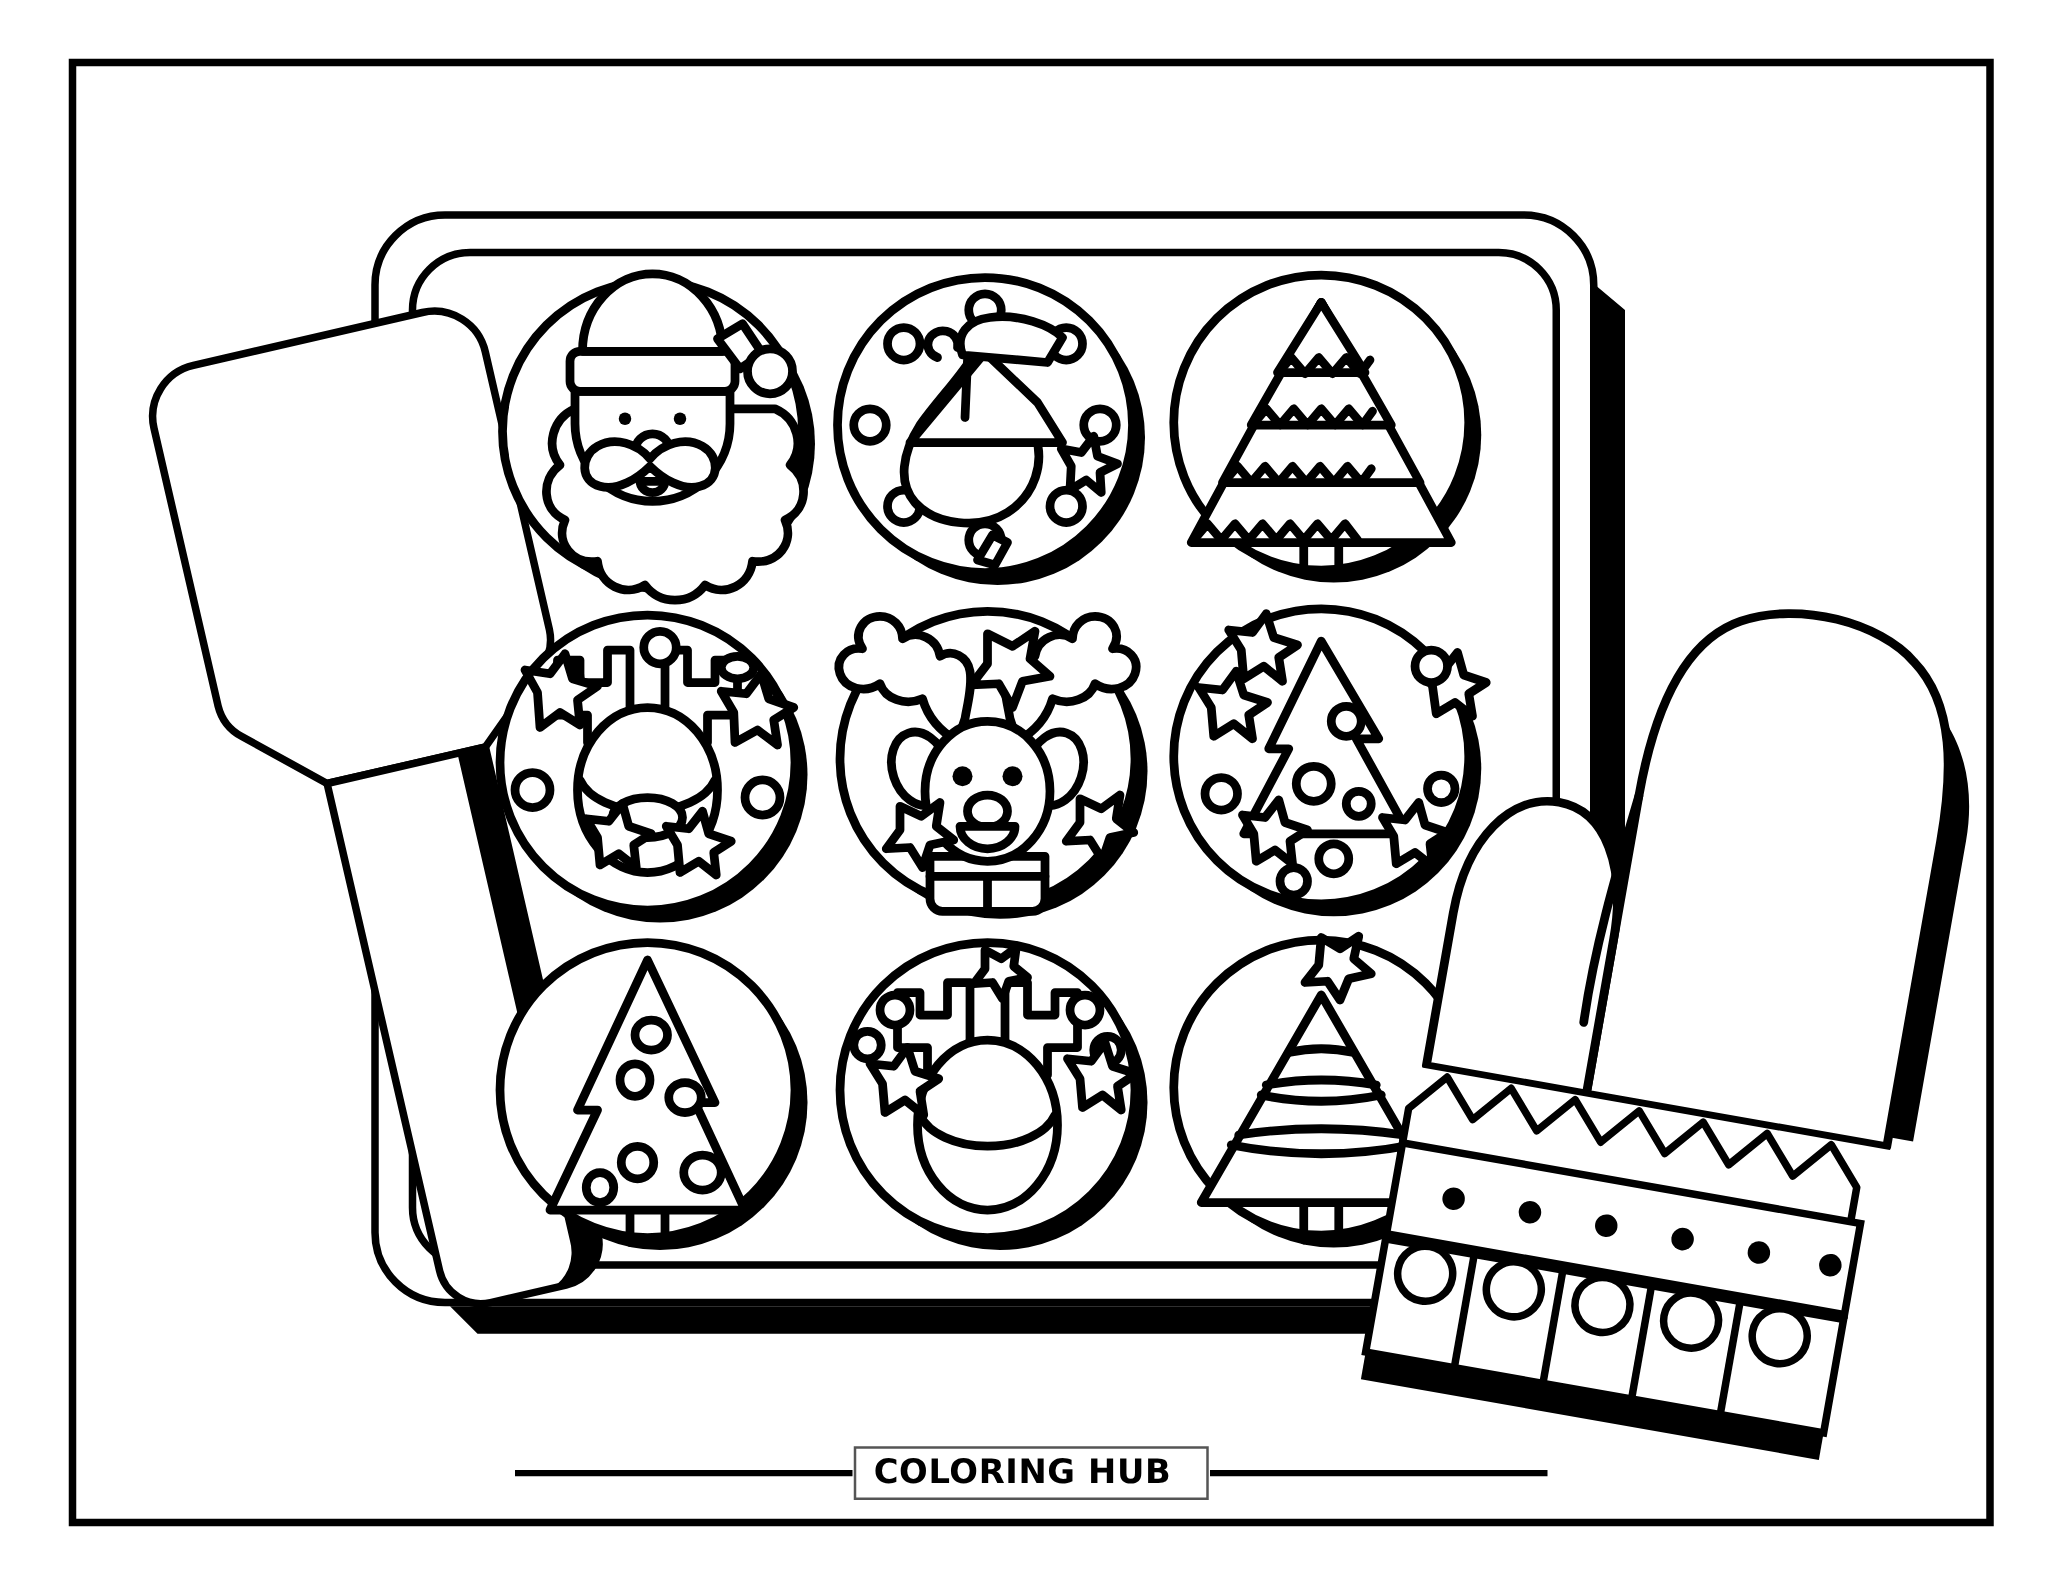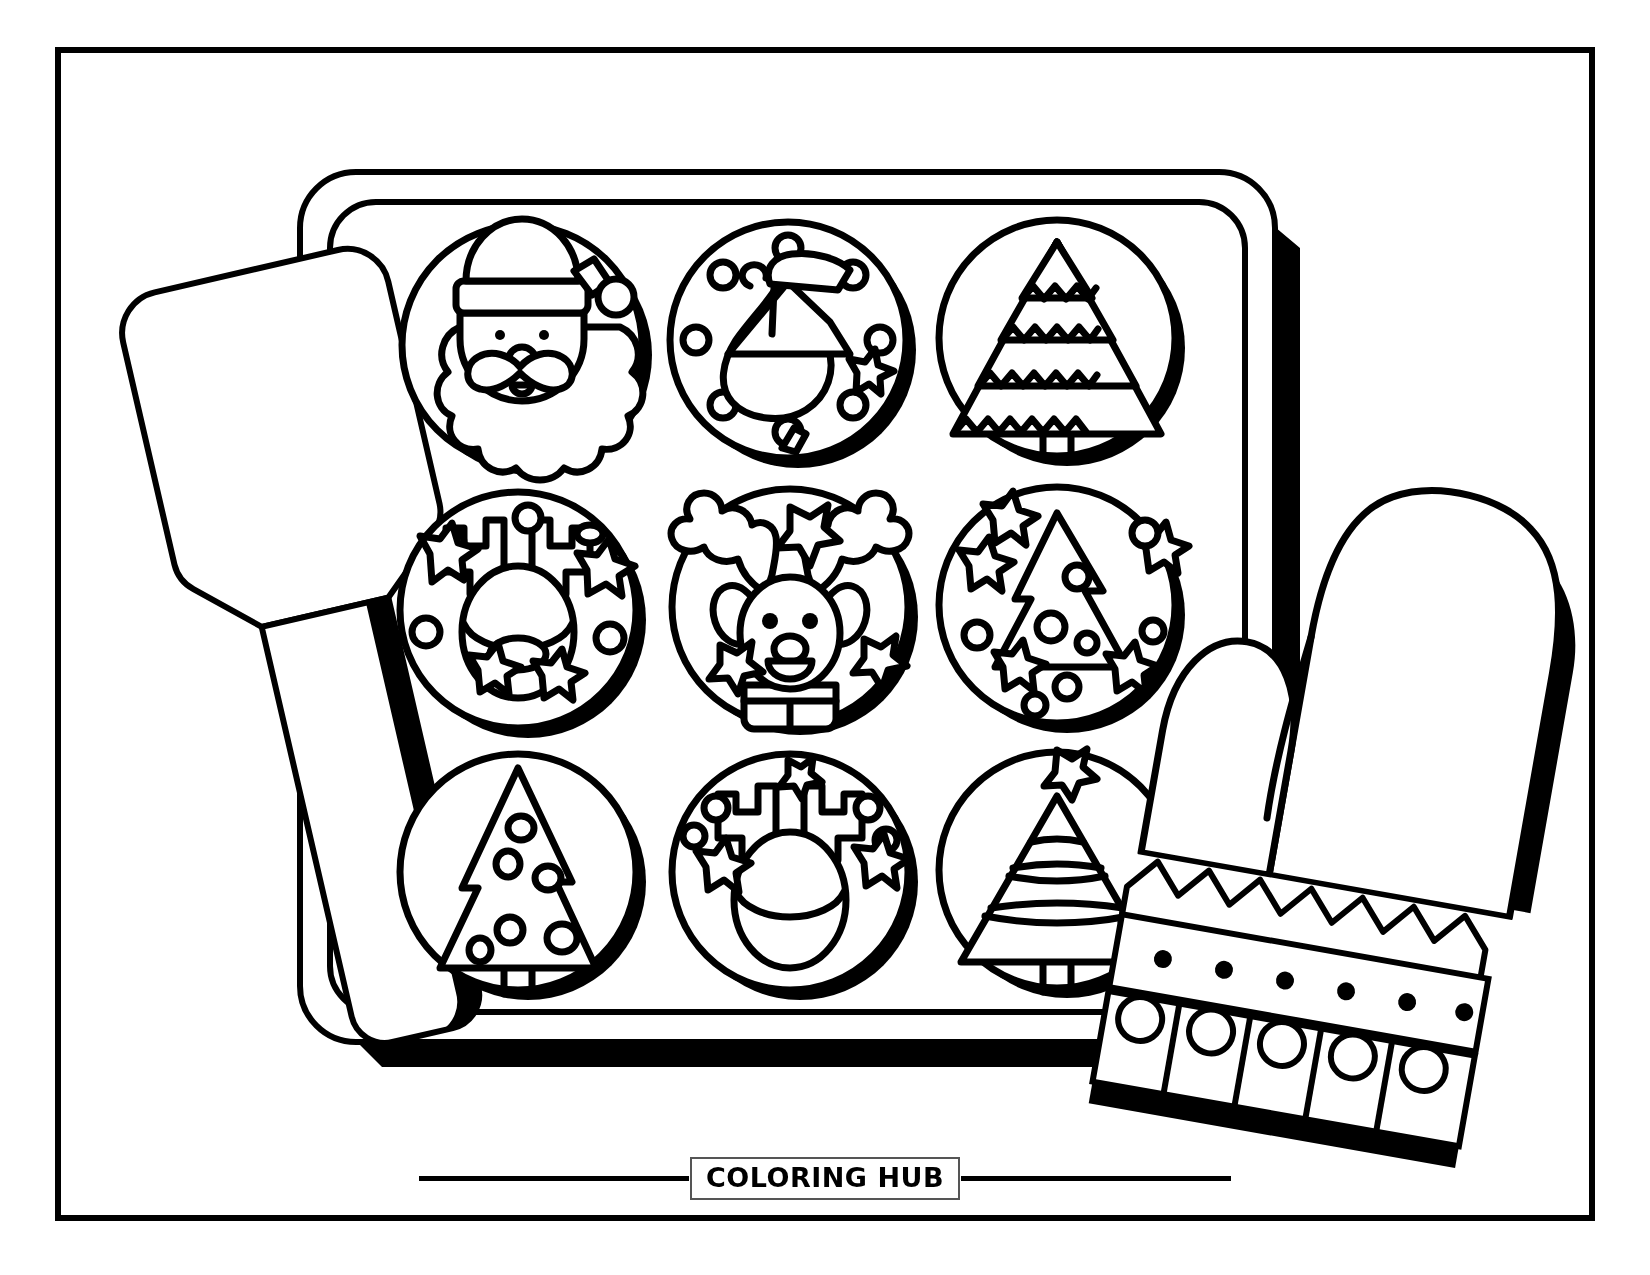--- a/index.html
+++ b/index.html
@@ -41,21 +41,21 @@
     flex: 0 0 auto;
     height: 5px;
     background: #000000;
   }
   .brand-rule.left  { width: 270px; }
   .brand-rule.right { width: 270px; }
   .brand-box {
     flex: 0 0 auto;
     border: 2px solid #555555;
     background: #ffffff;
-    padding: 5px 14px 7px 14px;
+    padding: 5px 28px 7px 14px;
     margin: 0 1px;
   }
   .brand-text {
     font-family: "DejaVu Sans", sans-serif;
     font-weight: bold;
     font-size: 27px;
     letter-spacing: 0.5px;
     color: #000000;
     line-height: 1;
     white-space: nowrap;

